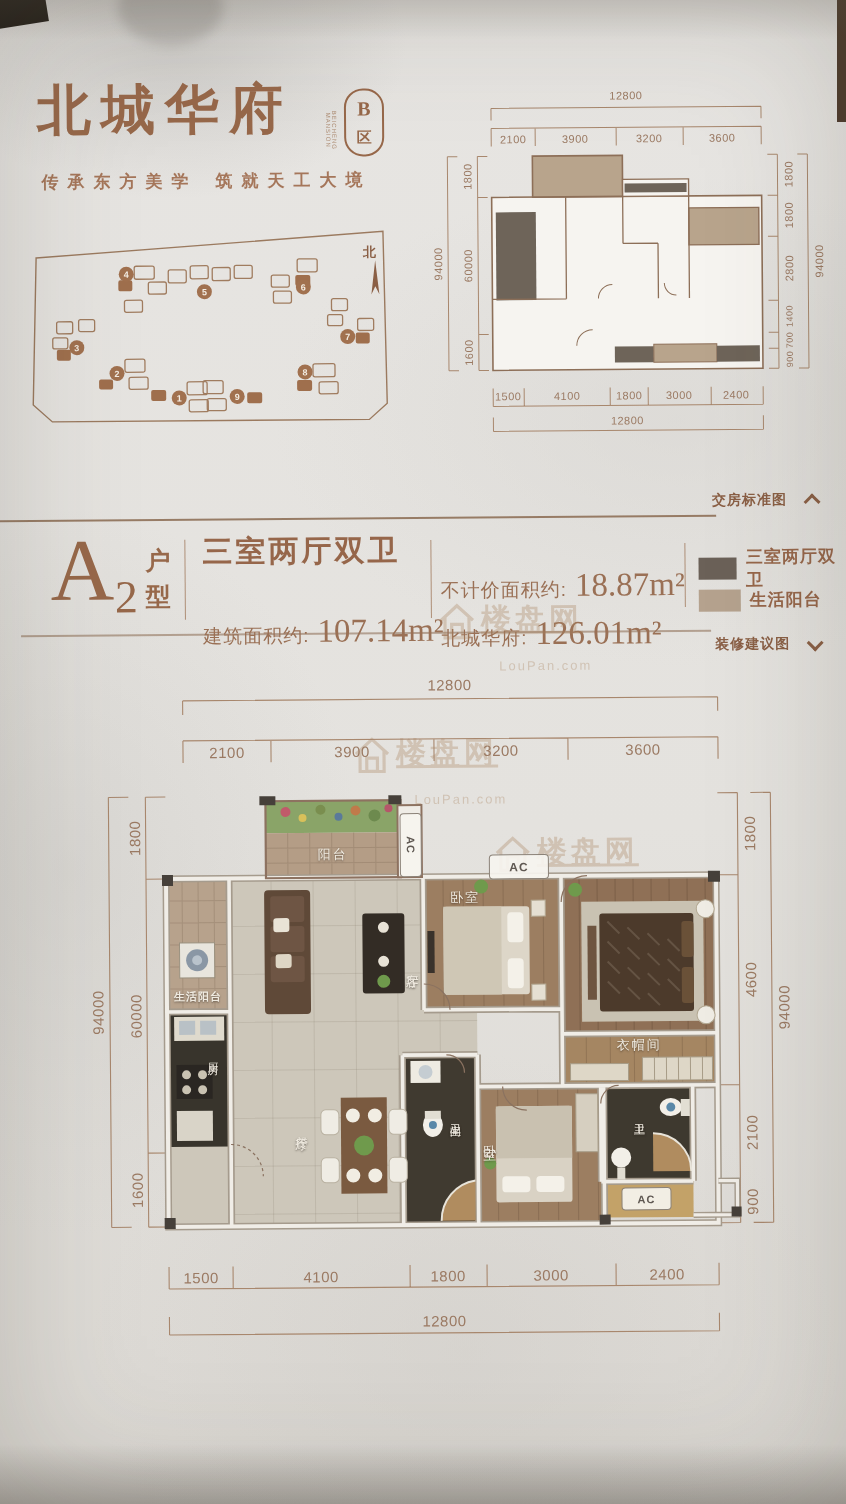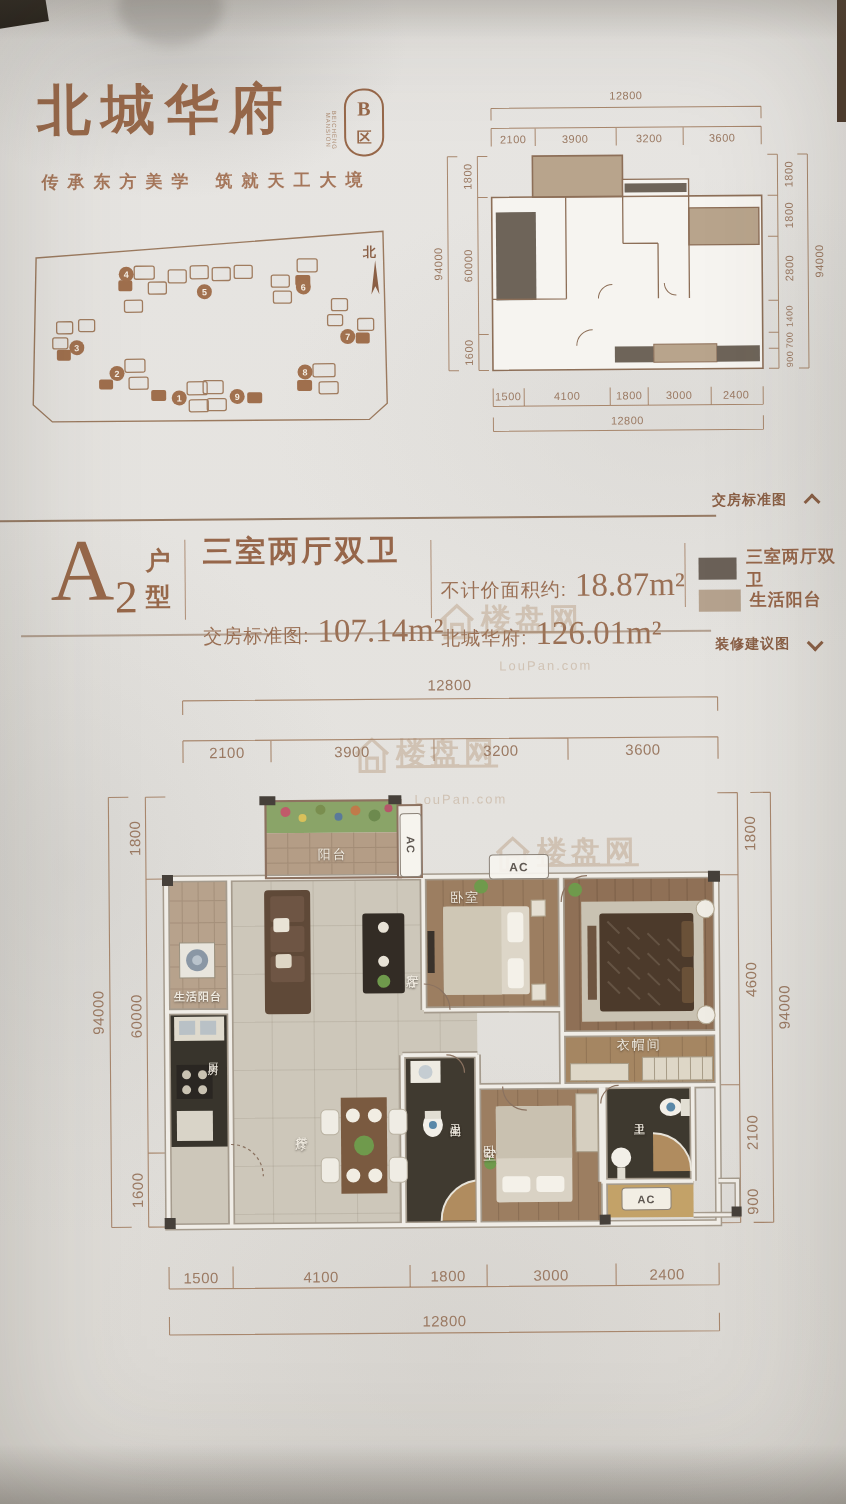--- a/index.html
+++ b/index.html
@@ -244,21 +244,21 @@
 
   <div class="abs unit-letter">A</div>
   <div class="abs unit-digit">2</div>
   <div class="abs unit-word">
     <div>户</div>
     <div>型</div>
   </div>
   <div class="vline" style="left:186px;top:538px;height:80px;"></div>
   <div class="abs layout-name">三室两厅双卫</div>
   <div class="area-row" style="left:204px;top:578px;">
-    <span class="lab">交房标准图:</span>
+    <span class="lab">建筑面积约:</span>
     <span class="val">107.14m²</span>
   </div>
   <div class="vline" style="left:432px;top:540px;height:78px;"></div>
   <div class="area-row" style="left:442px;top:534px;">
     <span class="lab">不计价面积约:</span>
     <span class="val">18.87m²</span>
   </div>
   <div class="area-row" style="left:442px;top:582px;">
     <span class="lab">北城华府:</span>
     <span class="val">126.01m²</span>

